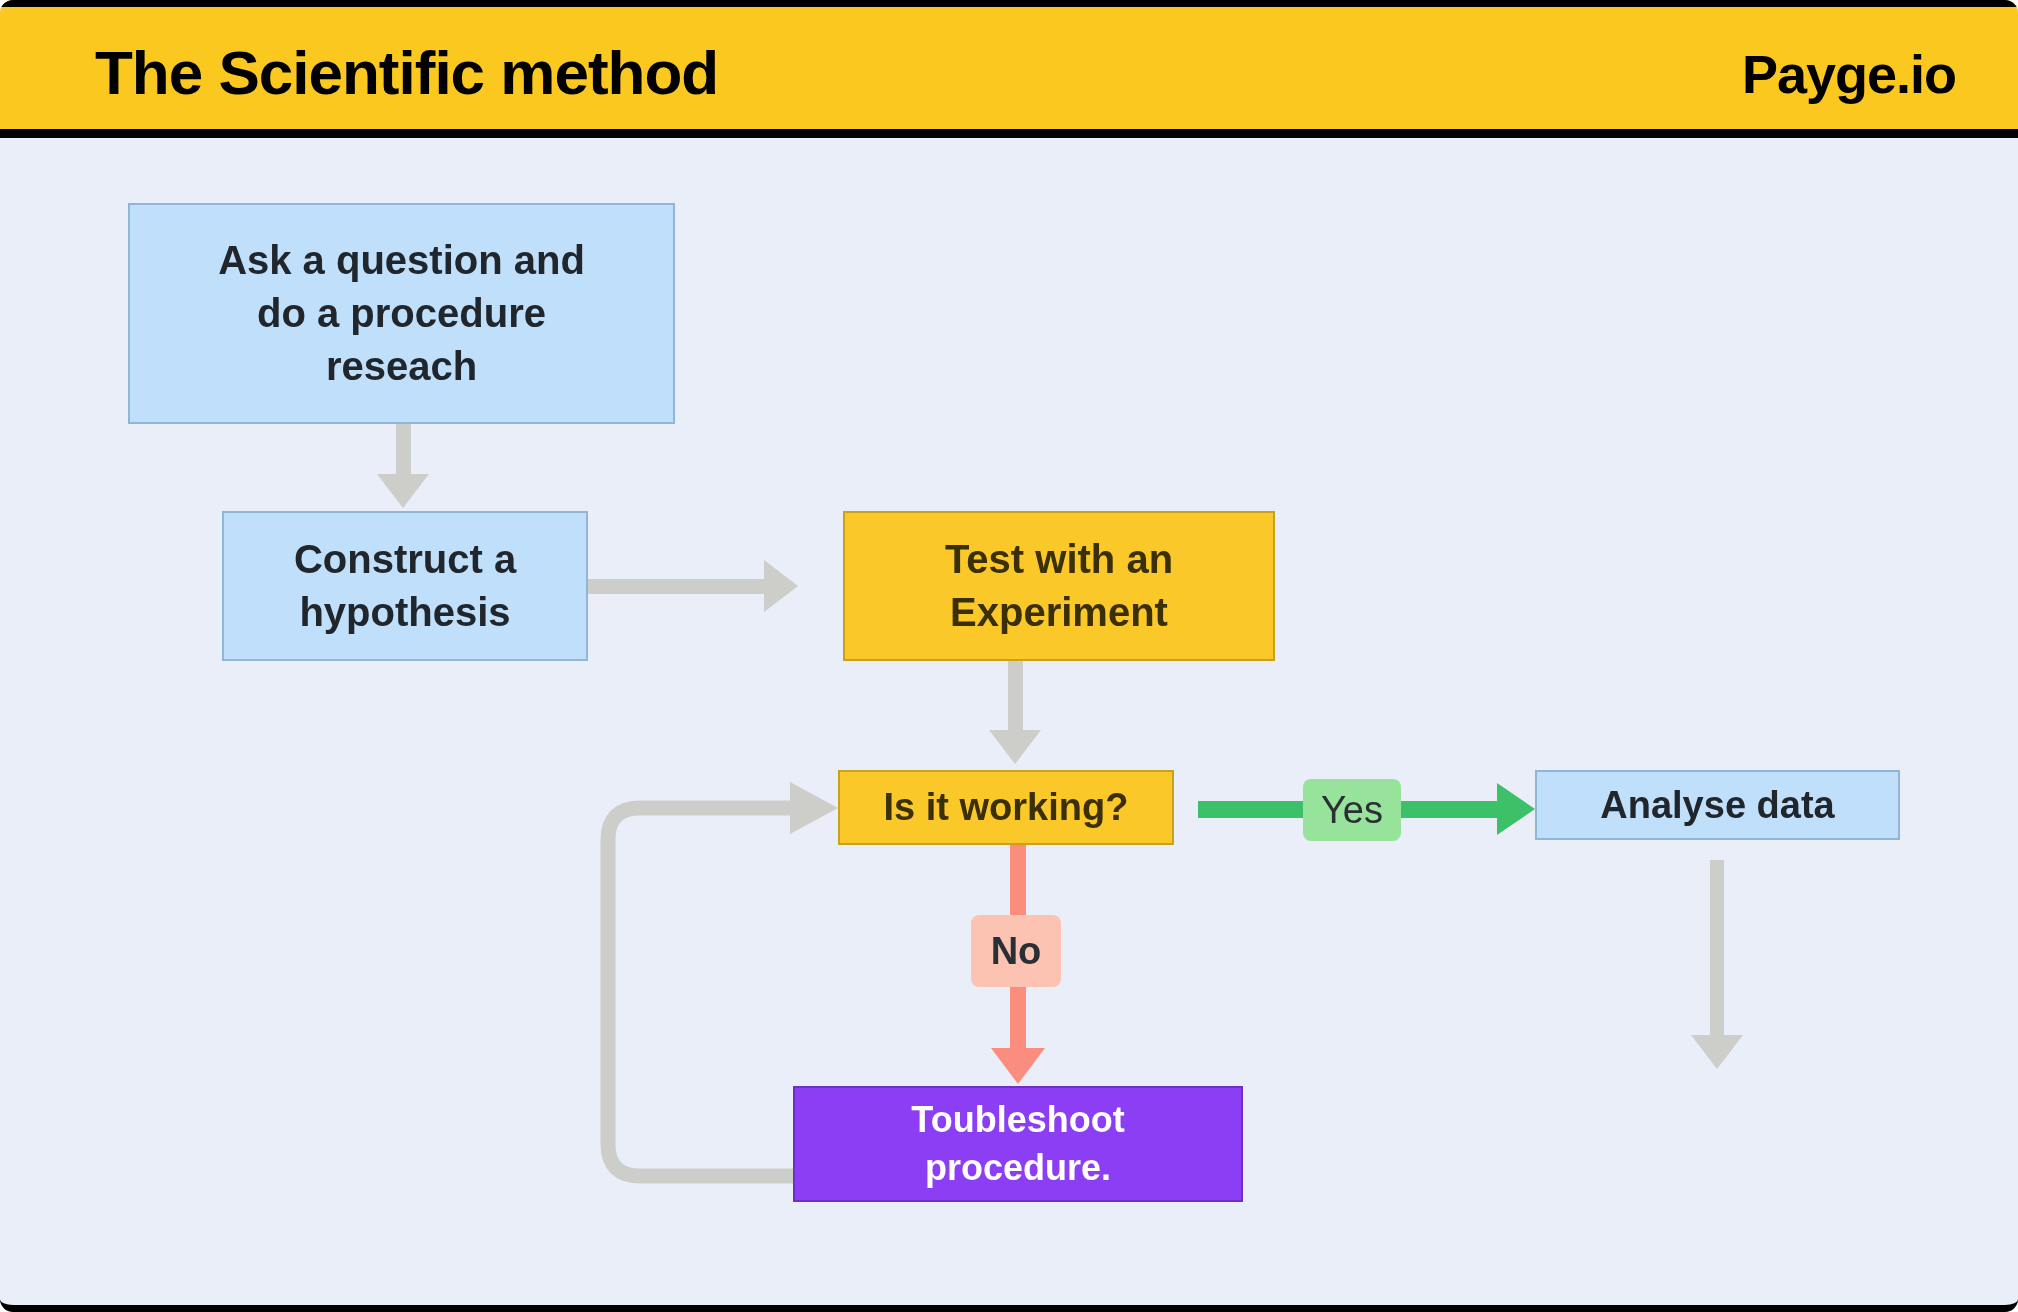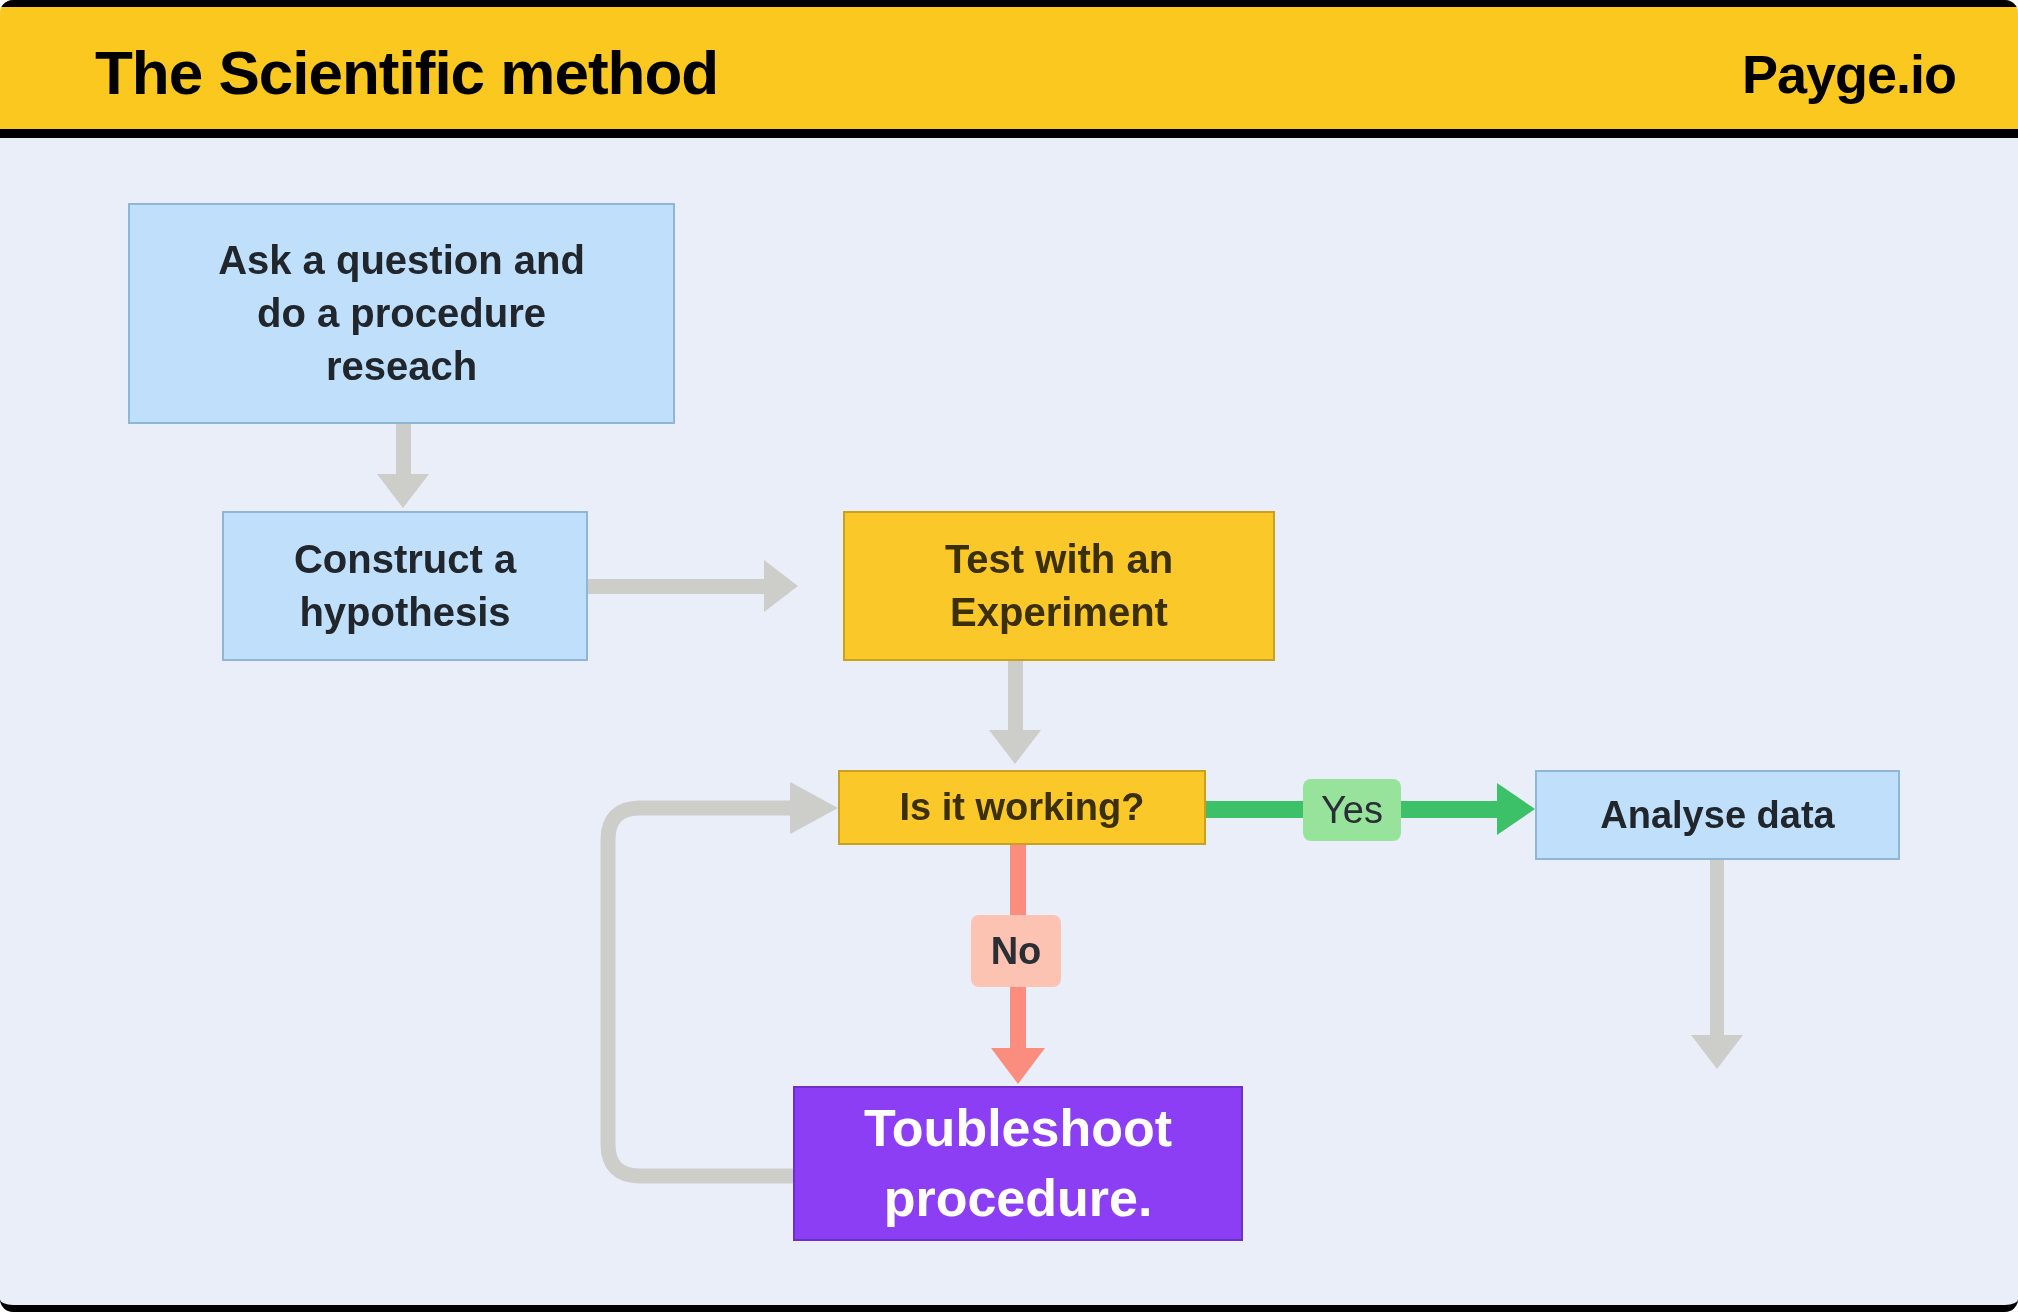--- a/index.html
+++ b/index.html
@@ -83,23 +83,23 @@
   .node-red {
     background: #f04a23;
     border: 2px solid #bf3a1a;
     color: #ffffff;
   }
 
   
   #node-ask        { left: 128px;  top: 203px;  width: 547px;  height: 221px; font-size: 40px; }
   #node-hypothesis { left: 222px;  top: 511px;  width: 366px;  height: 150px; font-size: 40px; }
   #node-test       { left: 800px;  top: 511px;  width: 432px;  height: 150px; font-size: 40px; margin-left: 43px; }
-  #node-working    { left: 838px;  top: 770px;  width: 368px;  height: 75px;  font-size: 38px; }
-  #node-analyse    { left: 1535px; top: 770px;  width: 365px;  height: 90px;  font-size: 38px; }
-  #node-trouble    { left: 793px;  top: 1086px; width: 450px;  height: 155px; font-size: 52px; }
+  #node-working    { left: 838px;  top: 770px;  width: 336px;  height: 75px;  font-size: 38px; }
+  #node-analyse    { left: 1535px; top: 770px;  width: 365px;  height: 70px;  font-size: 38px; }
+  #node-trouble    { left: 793px;  top: 1086px; width: 450px;  height: 116px; font-size: 36px; }
   #node-communic   { left: 1510px; top: 1082px; width: 413px;  height: 160px; font-size: 40px; }
 
   
   .conn { position: absolute; z-index: 2; }
 
   .v-line  { position: absolute; background: #cdcdc9; }
   .h-line  { position: absolute; background: #cdcdc9; }
 
   .arrow-down {
     position: absolute;

